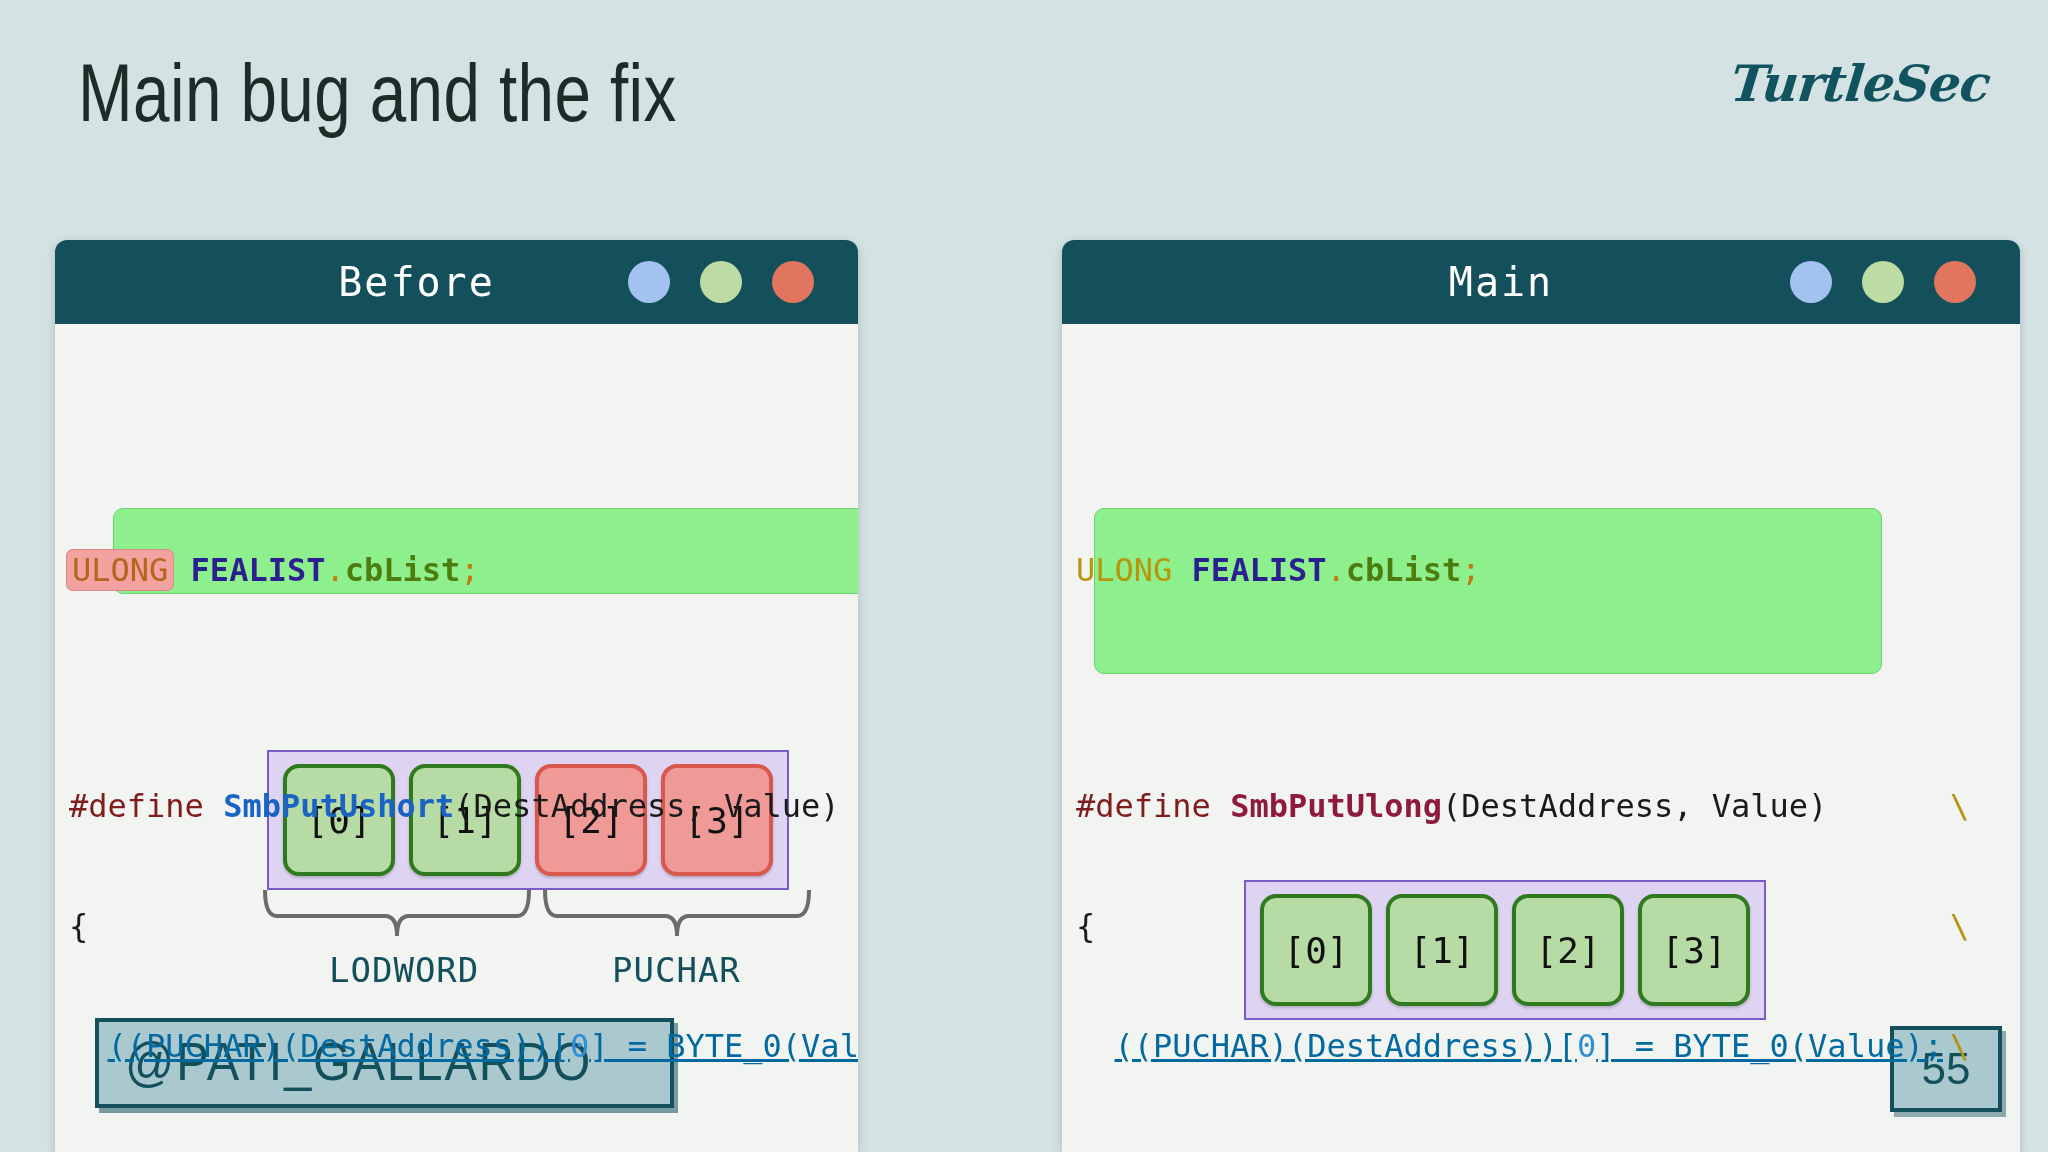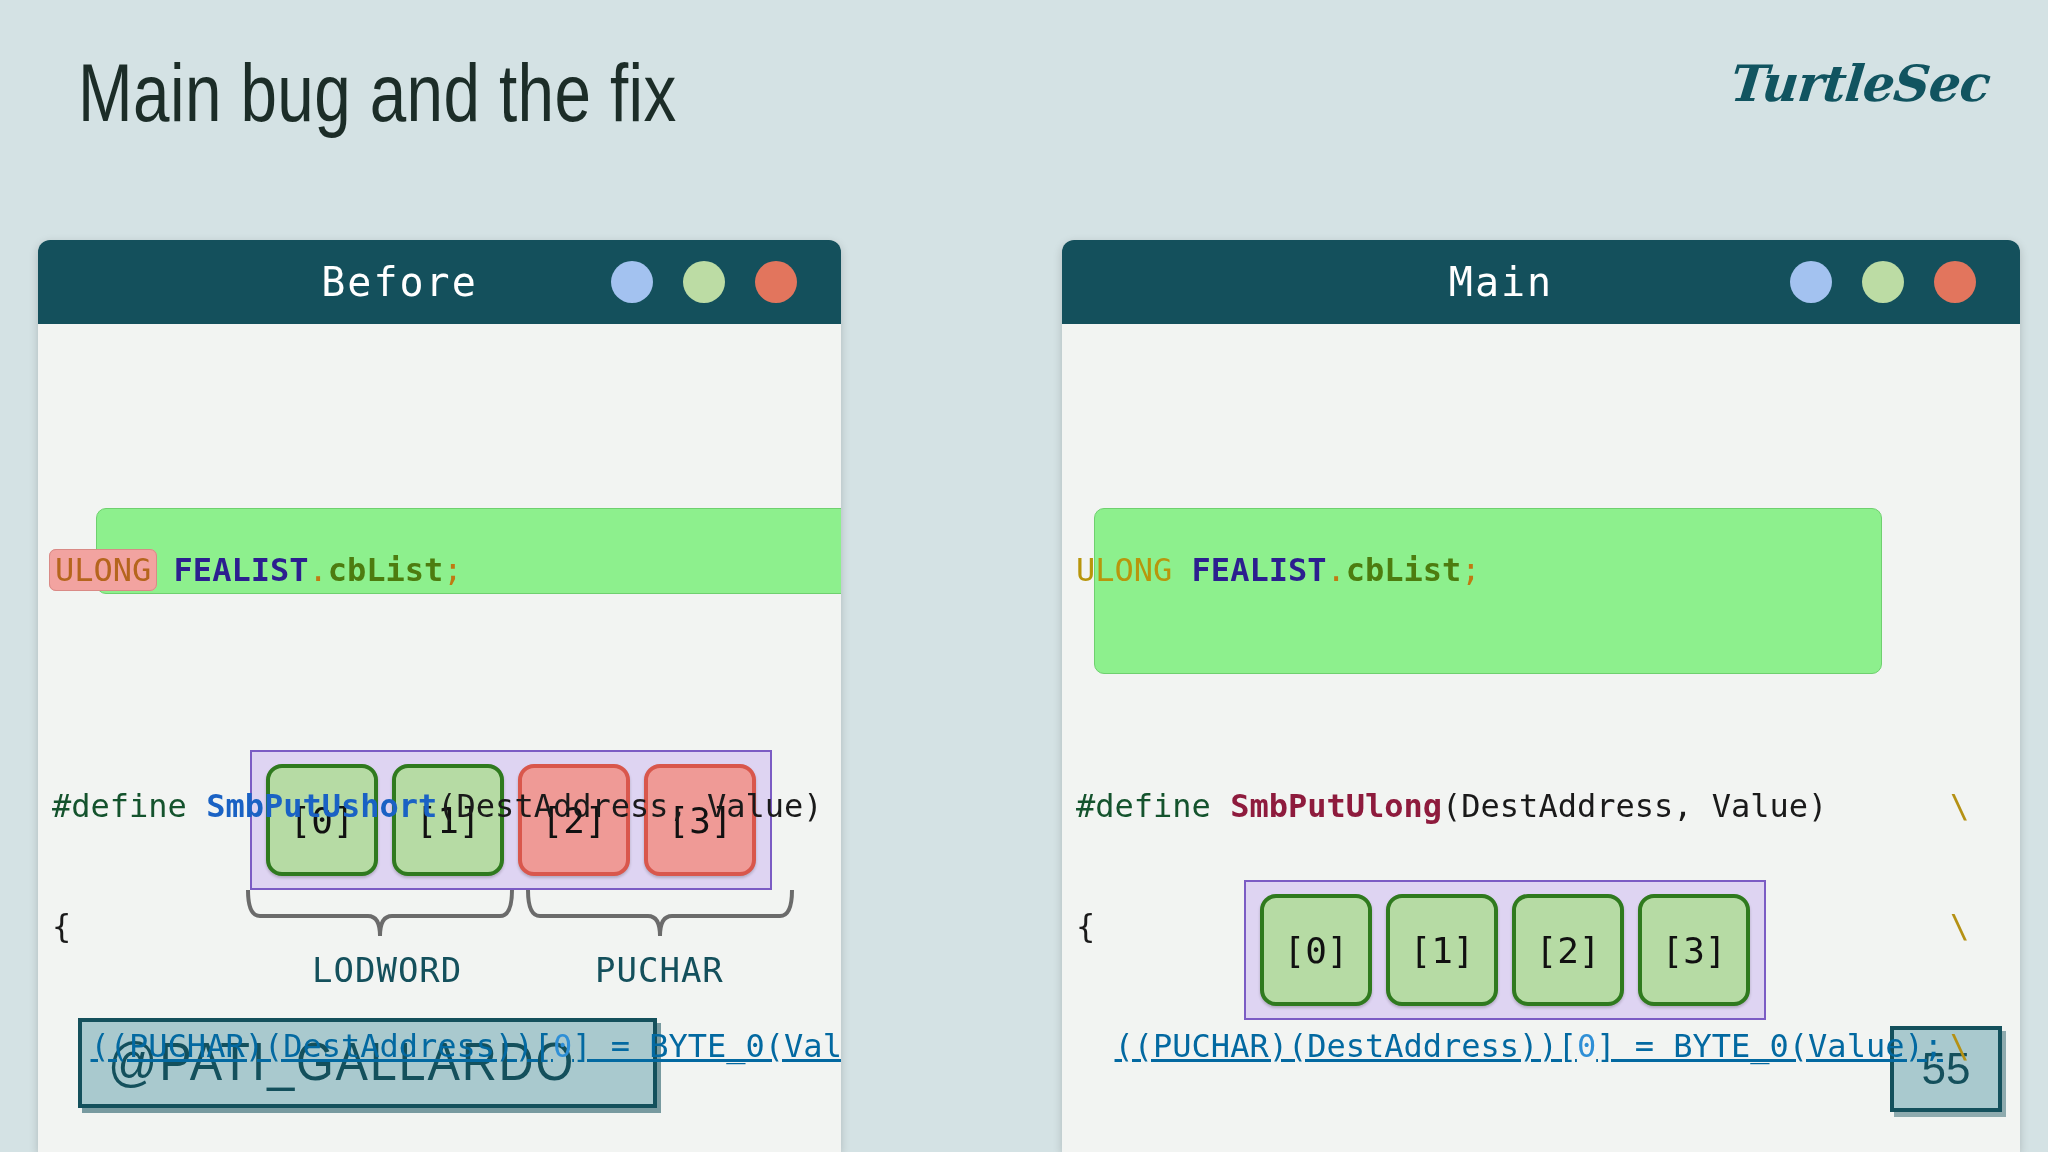--- a/index.html
+++ b/index.html
@@ -28,21 +28,21 @@
   }
 
   
   .window{
     position:absolute;top:240px;bottom:0;
     background:#f2f4f2;
     border-radius:12px 12px 0 0;
     box-shadow:0 3px 10px rgba(0,0,0,.18);
     overflow:hidden;
   }
-  .win-before{left:38px;width:803px;}
+  .win-before{left:55px;width:803px;}
   .win-after{left:1062px;width:958px;}
 
   .titlebar{
     height:84px;background:#14505c;
     display:flex;align-items:center;position:relative;
   }
   .titlebar-label{
     flex:1;text-align:center;
     font-family:"DejaVu Sans Mono","Liberation Mono",monospace;
     font-size:40px;color:#ffffff;letter-spacing:2px;
@@ -58,21 +58,21 @@
   .code{
     font-family:"DejaVu Sans Mono","Liberation Mono",monospace;
     font-size:32px;line-height:40px;
     color:#1a1a1a;
     padding:26px 0 0 14px;
     white-space:pre;
     position:relative;
   }
   .code .ln{display:block;height:40px;position:relative;}
   .code .sp{display:block;height:36px;}
-  .t-define   {color:#14532d;}
+  .t-define   {color:#7f1d1d;}
   .t-typeplain{color:#b8960c;}
   .t-struct   {color:#2c1f8f;font-weight:bold;}
   .t-member   {color:#4d7c0f;font-weight:bold;}
   .t-punct    {color:#c07a12;}
   .t-fnblue   {color:#1a62c4;font-weight:bold;}
   .t-fnred    {color:#8e1b3d;font-weight:bold;}
   .t-plain    {color:#1a1a1a;}
   .t-num      {color:#2f8fd6;}
   .t-greentxt {color:#0369a1;text-decoration:underline;}
   .t-slash    {color:#b59114;}

